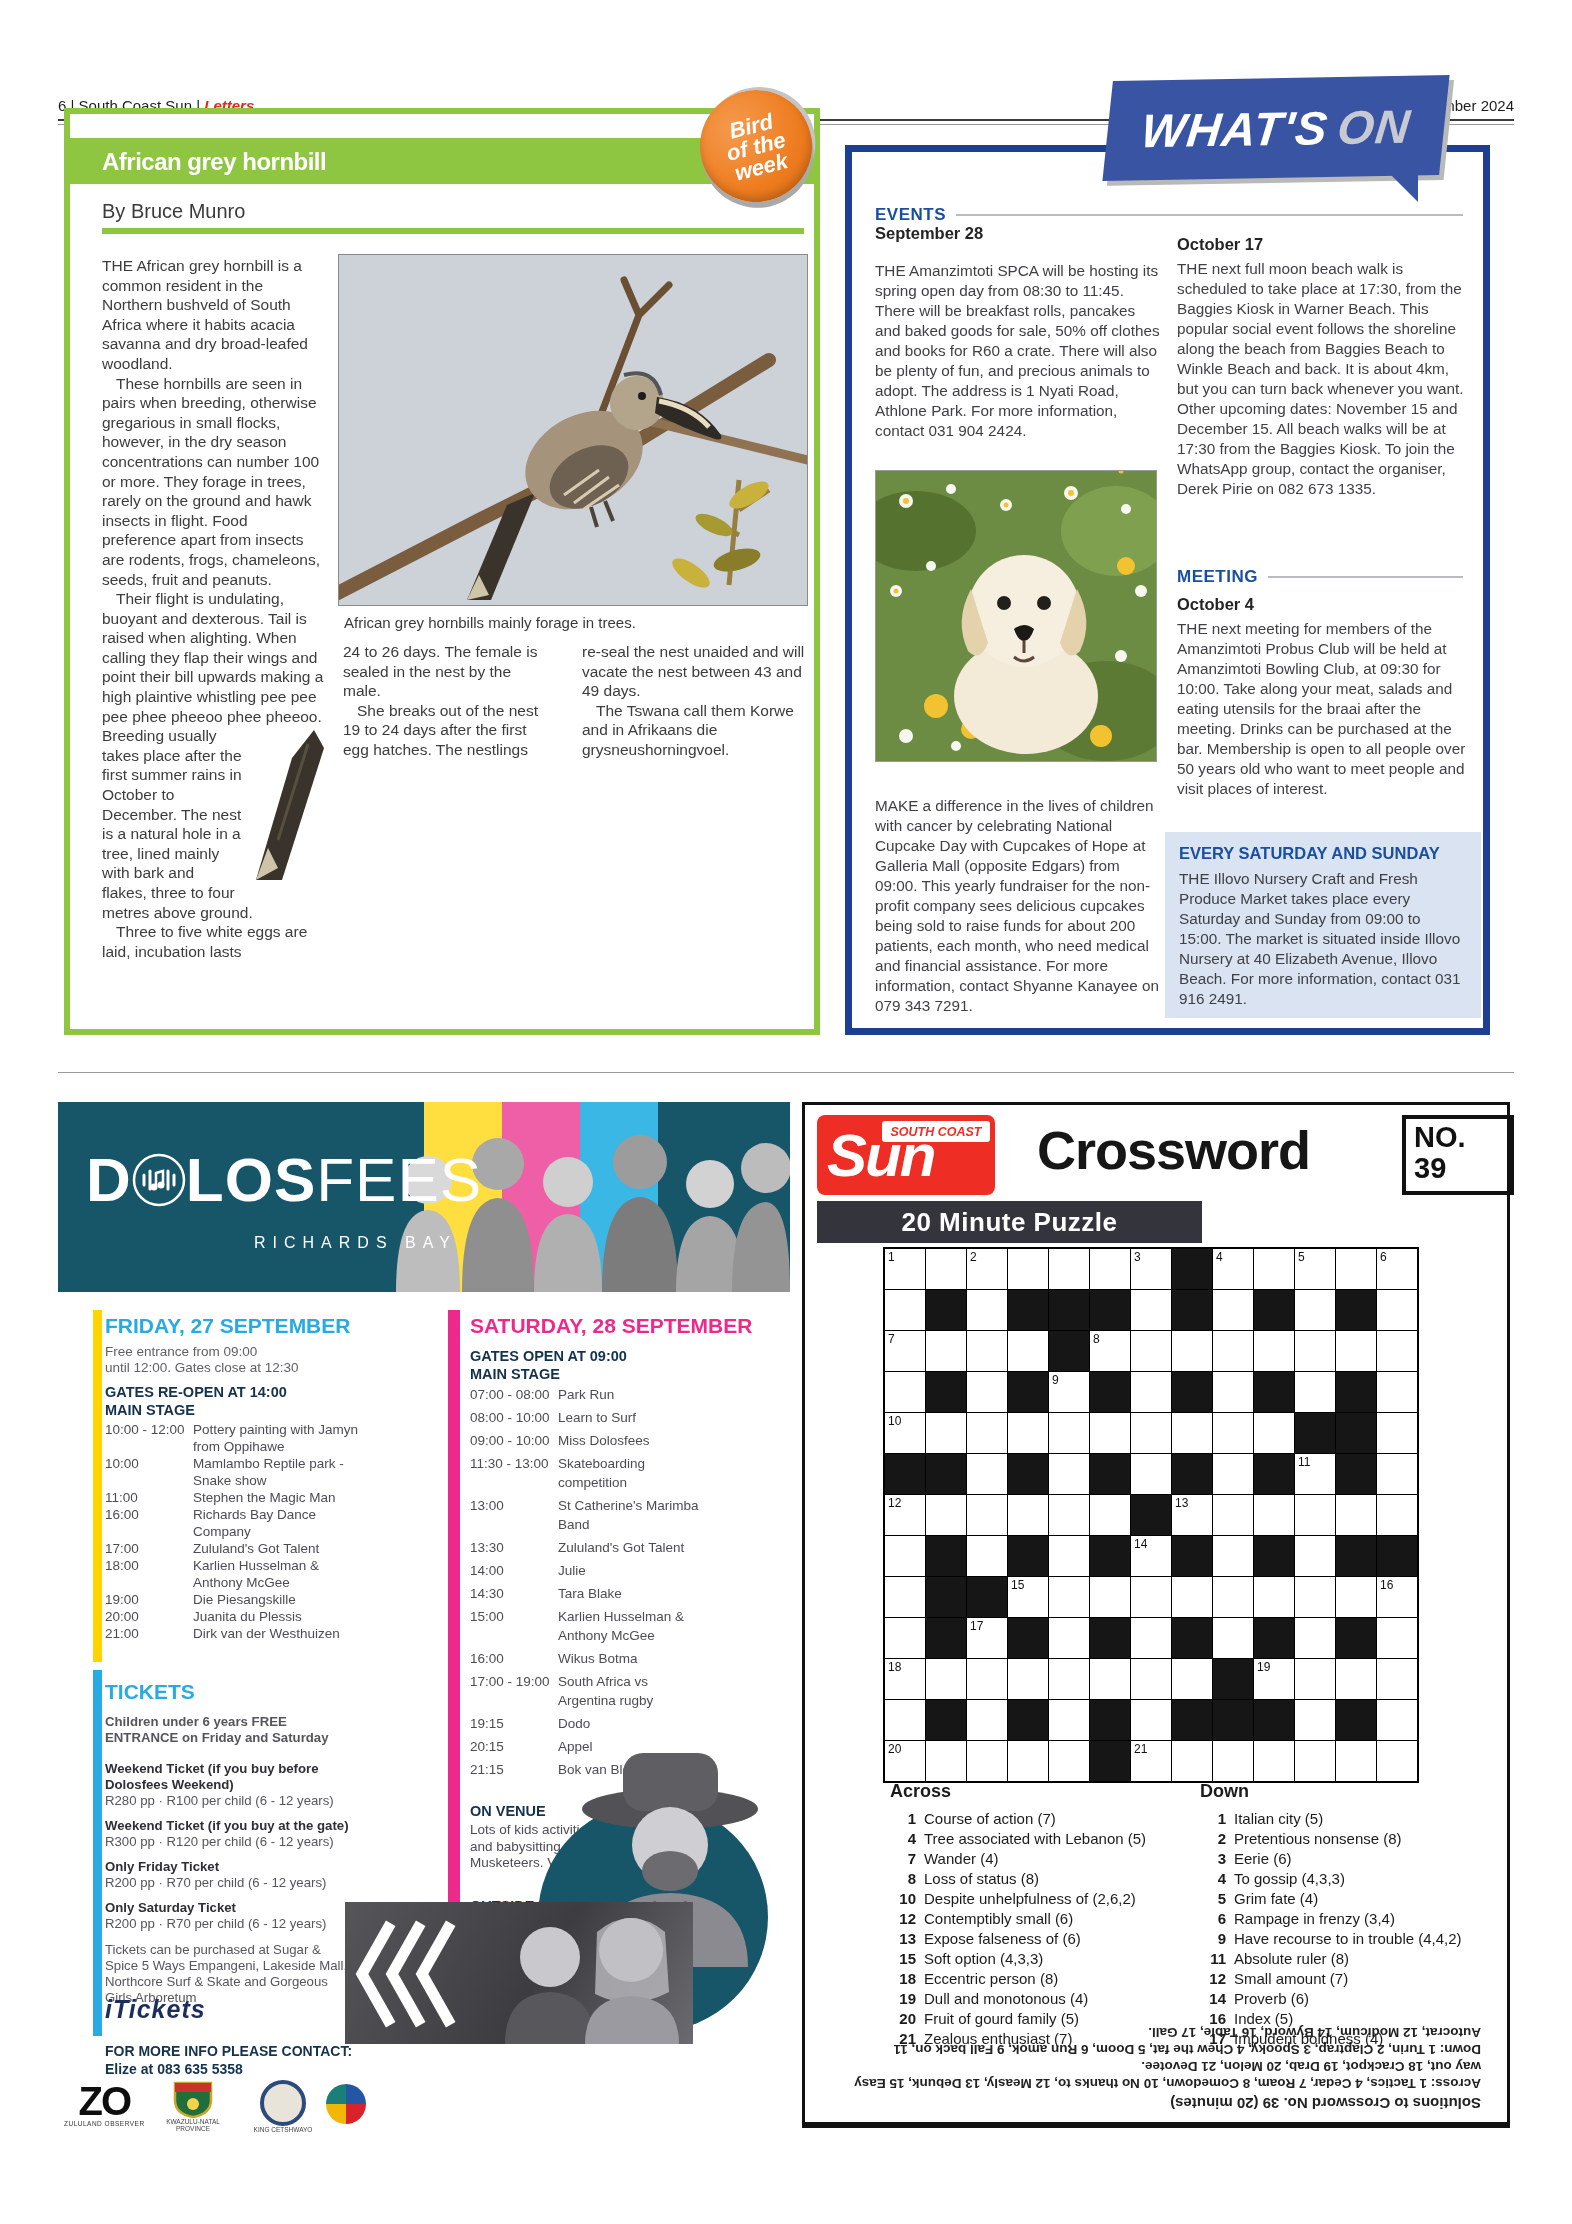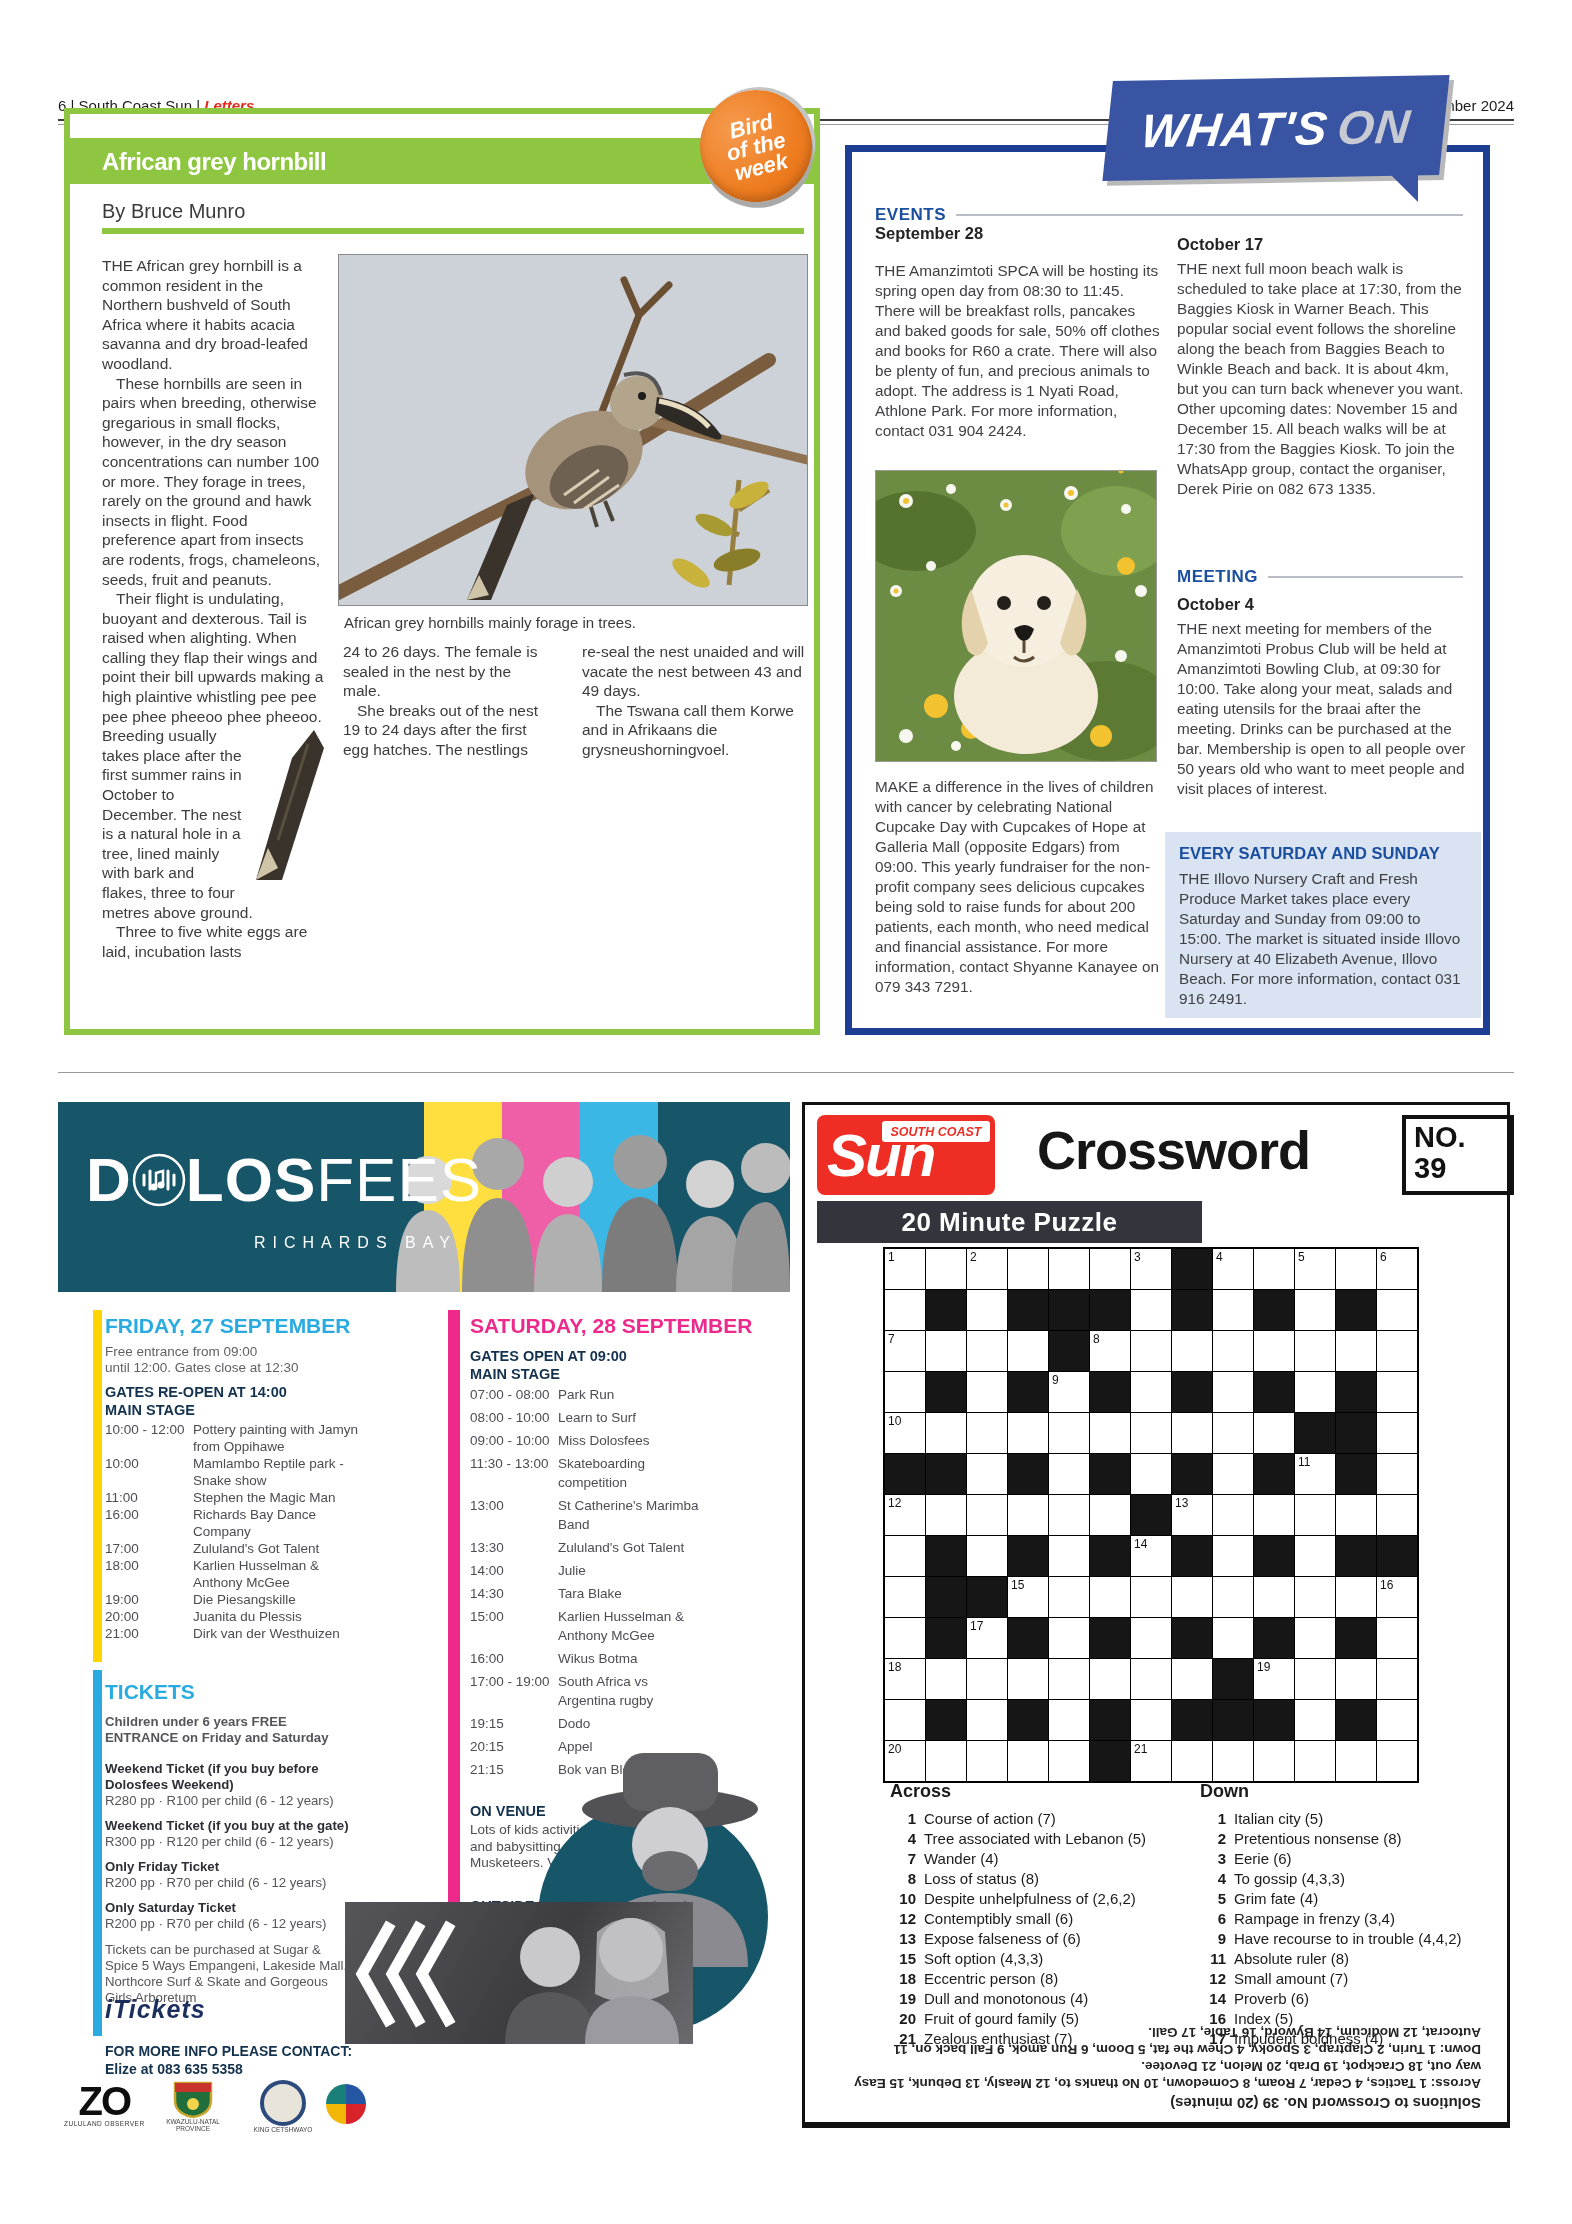--- a/index.html
+++ b/index.html
@@ -42,21 +42,21 @@
   #wo-tail{position:absolute;right:26px;bottom:-24px;width:0;height:0;
      border-top:28px solid #3a54a4;border-left:28px solid transparent;}
   .wo-h{display:flex;align-items:center;gap:10px;font-weight:bold;color:#1a4fa0;font-size:17px;letter-spacing:.5px;}
   .wo-h .ln{flex:1;height:2px;background:#b9bcc2;}
   #wo-events-h{left:23px;right:20px;top:53px;}
   #wo-meeting-h{left:325px;right:20px;top:415px;}
   .wo-date{font-size:16.5px;font-weight:bold;color:#242424;}
   .wo-body{font-size:15.3px;line-height:20px;color:#3f3f44;}
   #wo-date1{left:23px;top:72px;}   #wo-body1{left:23px;top:109px;width:287px;}
   #wo-puppy{left:23px;top:318px;width:280px;height:290px;border:1px solid #999;}
-  #wo-body3{left:23px;top:625px;width:287px;}
+  #wo-body3{left:23px;top:644px;width:287px;}
   #wo-date2{left:325px;top:83px;}  #wo-body2{left:325px;top:107px;width:292px;}
   #wo-date3{left:325px;top:443px;} #wo-body4{left:325px;top:467px;width:292px;}
   #wo-bluebox{left:313px;top:680px;width:288px;height:162px;background:#d9e3f1;padding:12px 14px;}
   #wo-bluebox .h{font-size:16.5px;font-weight:bold;color:#1a4fa0;margin-bottom:6px;}
   #divider{left:58px;top:1072px;width:1456px;height:1px;background:#9a9a9a;}
   
   #poster{left:58px;top:1102px;width:732px;height:1030px;background:#fff;}
   #po-banner{left:0;top:0;width:732px;height:190px;background:#175669;overflow:hidden;}
   .stripe{position:absolute;top:0;height:190px;width:78px;}
   #st-y{left:366px;background:#ffdf3f;} #st-m{left:444px;background:#ef5fa7;} #st-c{left:522px;background:#3bb7e5;}

